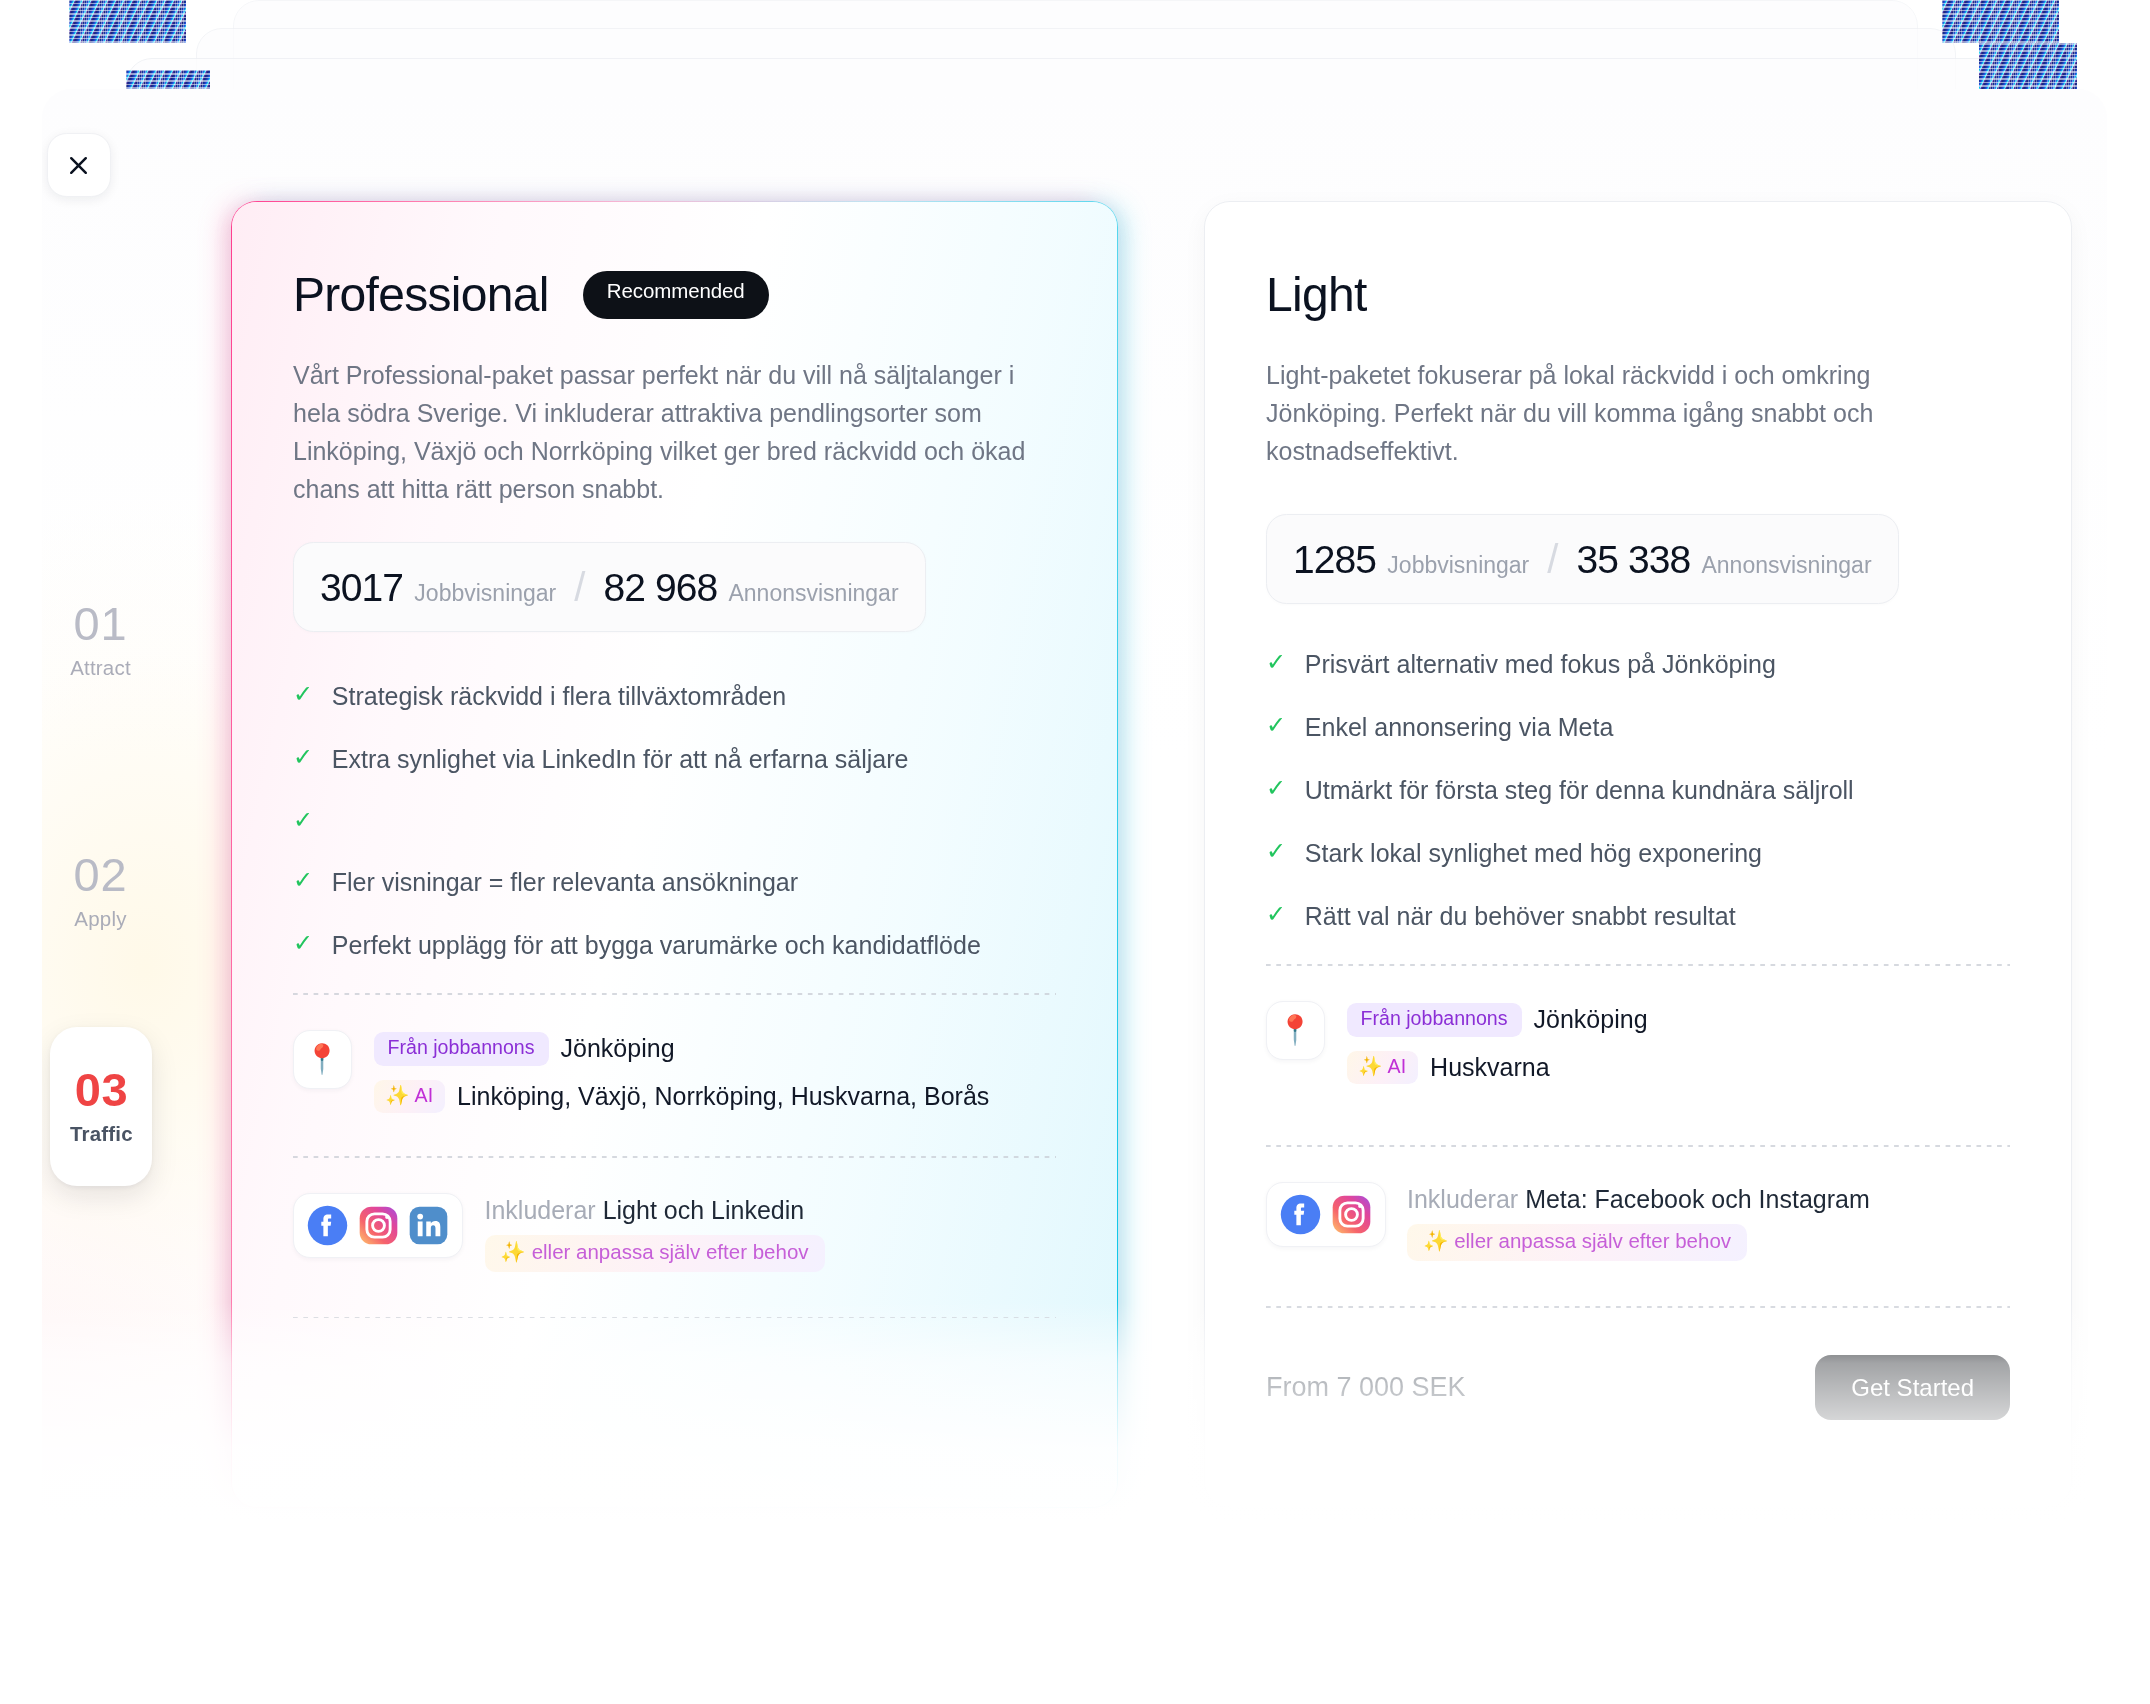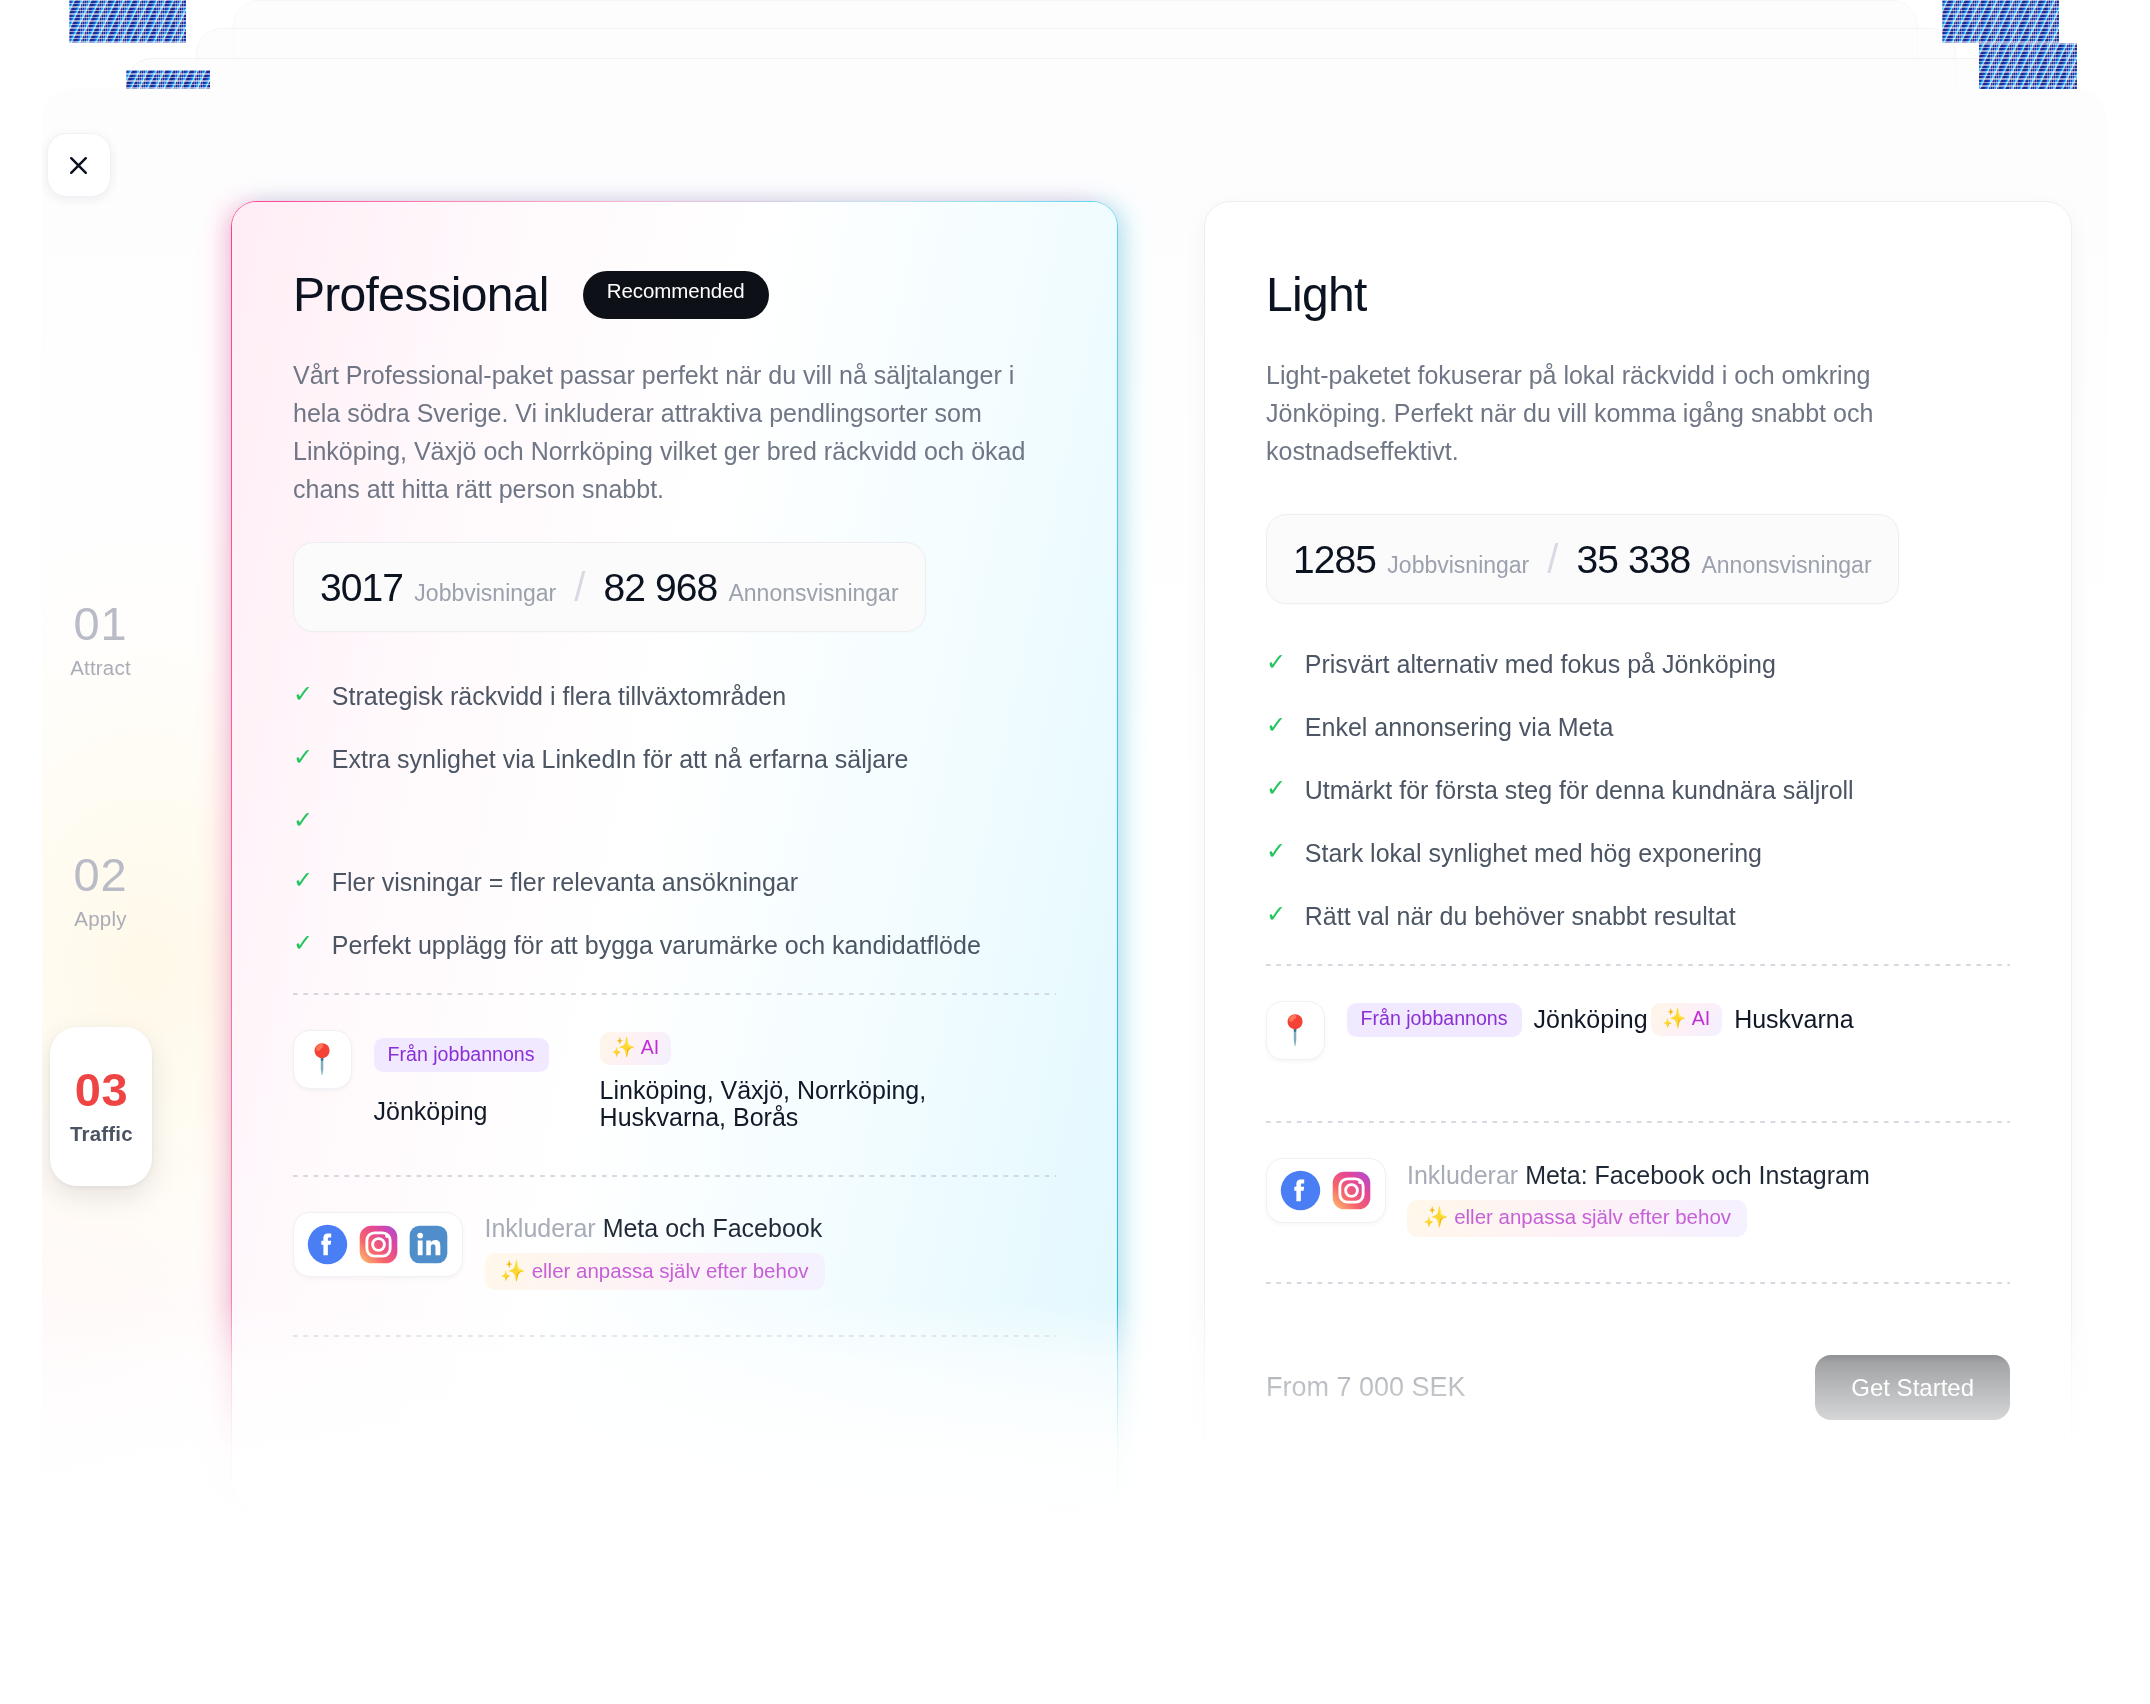--- a/index.html
+++ b/index.html
@@ -306,21 +306,21 @@
     border: 1.4px solid #f0f1f5;
     border-radius: 17px;
     display: flex;
     align-items: center;
     justify-content: center;
     flex: 0 0 auto;
     box-shadow: 0 1.4px 4.7px rgba(15,23,42,.04);
   }
   .pin-emoji { font-size: 29px; line-height: 1; }
 
-  .loc-lines { display: flex; flex-direction: row; gap: 3px; padding-top: 1.9px; }
+  .loc-lines { display: flex; flex-direction: column; gap: 14px; padding-top: 1.9px; }
   .loc-line { display: flex; align-items: center; gap: 12px; flex-wrap: wrap; }
 
   .chip-source {
     background: #f0e9ff;
     color: #8b2fd6;
     font-size: 19.6px;
     padding: 6.5px 14px 8px;
     border-radius: 9.3px;
     line-height: 1;
     white-space: nowrap;
@@ -546,21 +546,21 @@
             <svg class="social-ico" viewBox="0 0 48 48">
               <rect x="3" y="3" width="42" height="42" rx="11" fill="#4f8ecb"></rect>
               <rect x="12" y="19.5" width="5.4" height="16.5" fill="#fff"></rect>
               <circle cx="14.7" cy="14" r="3.2" fill="#fff"></circle>
               <path d="M21.5 19.5h5.1v2.3c.8-1.4 2.5-2.7 5-2.7 4.3 0 5.6 2.6 5.6 6.7V36h-5.4v-9c0-2.1-.8-3.4-2.7-3.4-1.7 0-2.5 1.2-2.5 3.4v9h-5.1V19.5z" fill="#fff"></path>
             </svg>
           </div>
           <div class="social-text">
             <div class="incl-line">
               <span class="incl-pre">Inkluderar</span>
-              <span class="incl-strong">Meta och Facebook</span>
+              <span class="incl-strong">Light och Linkedin</span>
             </div>
             <span class="chip-custom">
               <span>✨</span>
               <span>eller anpassa själv efter behov</span>
             </span>
           </div>
         </div>
 
         <div class="divider" style="margin-top:45px"></div>
 

